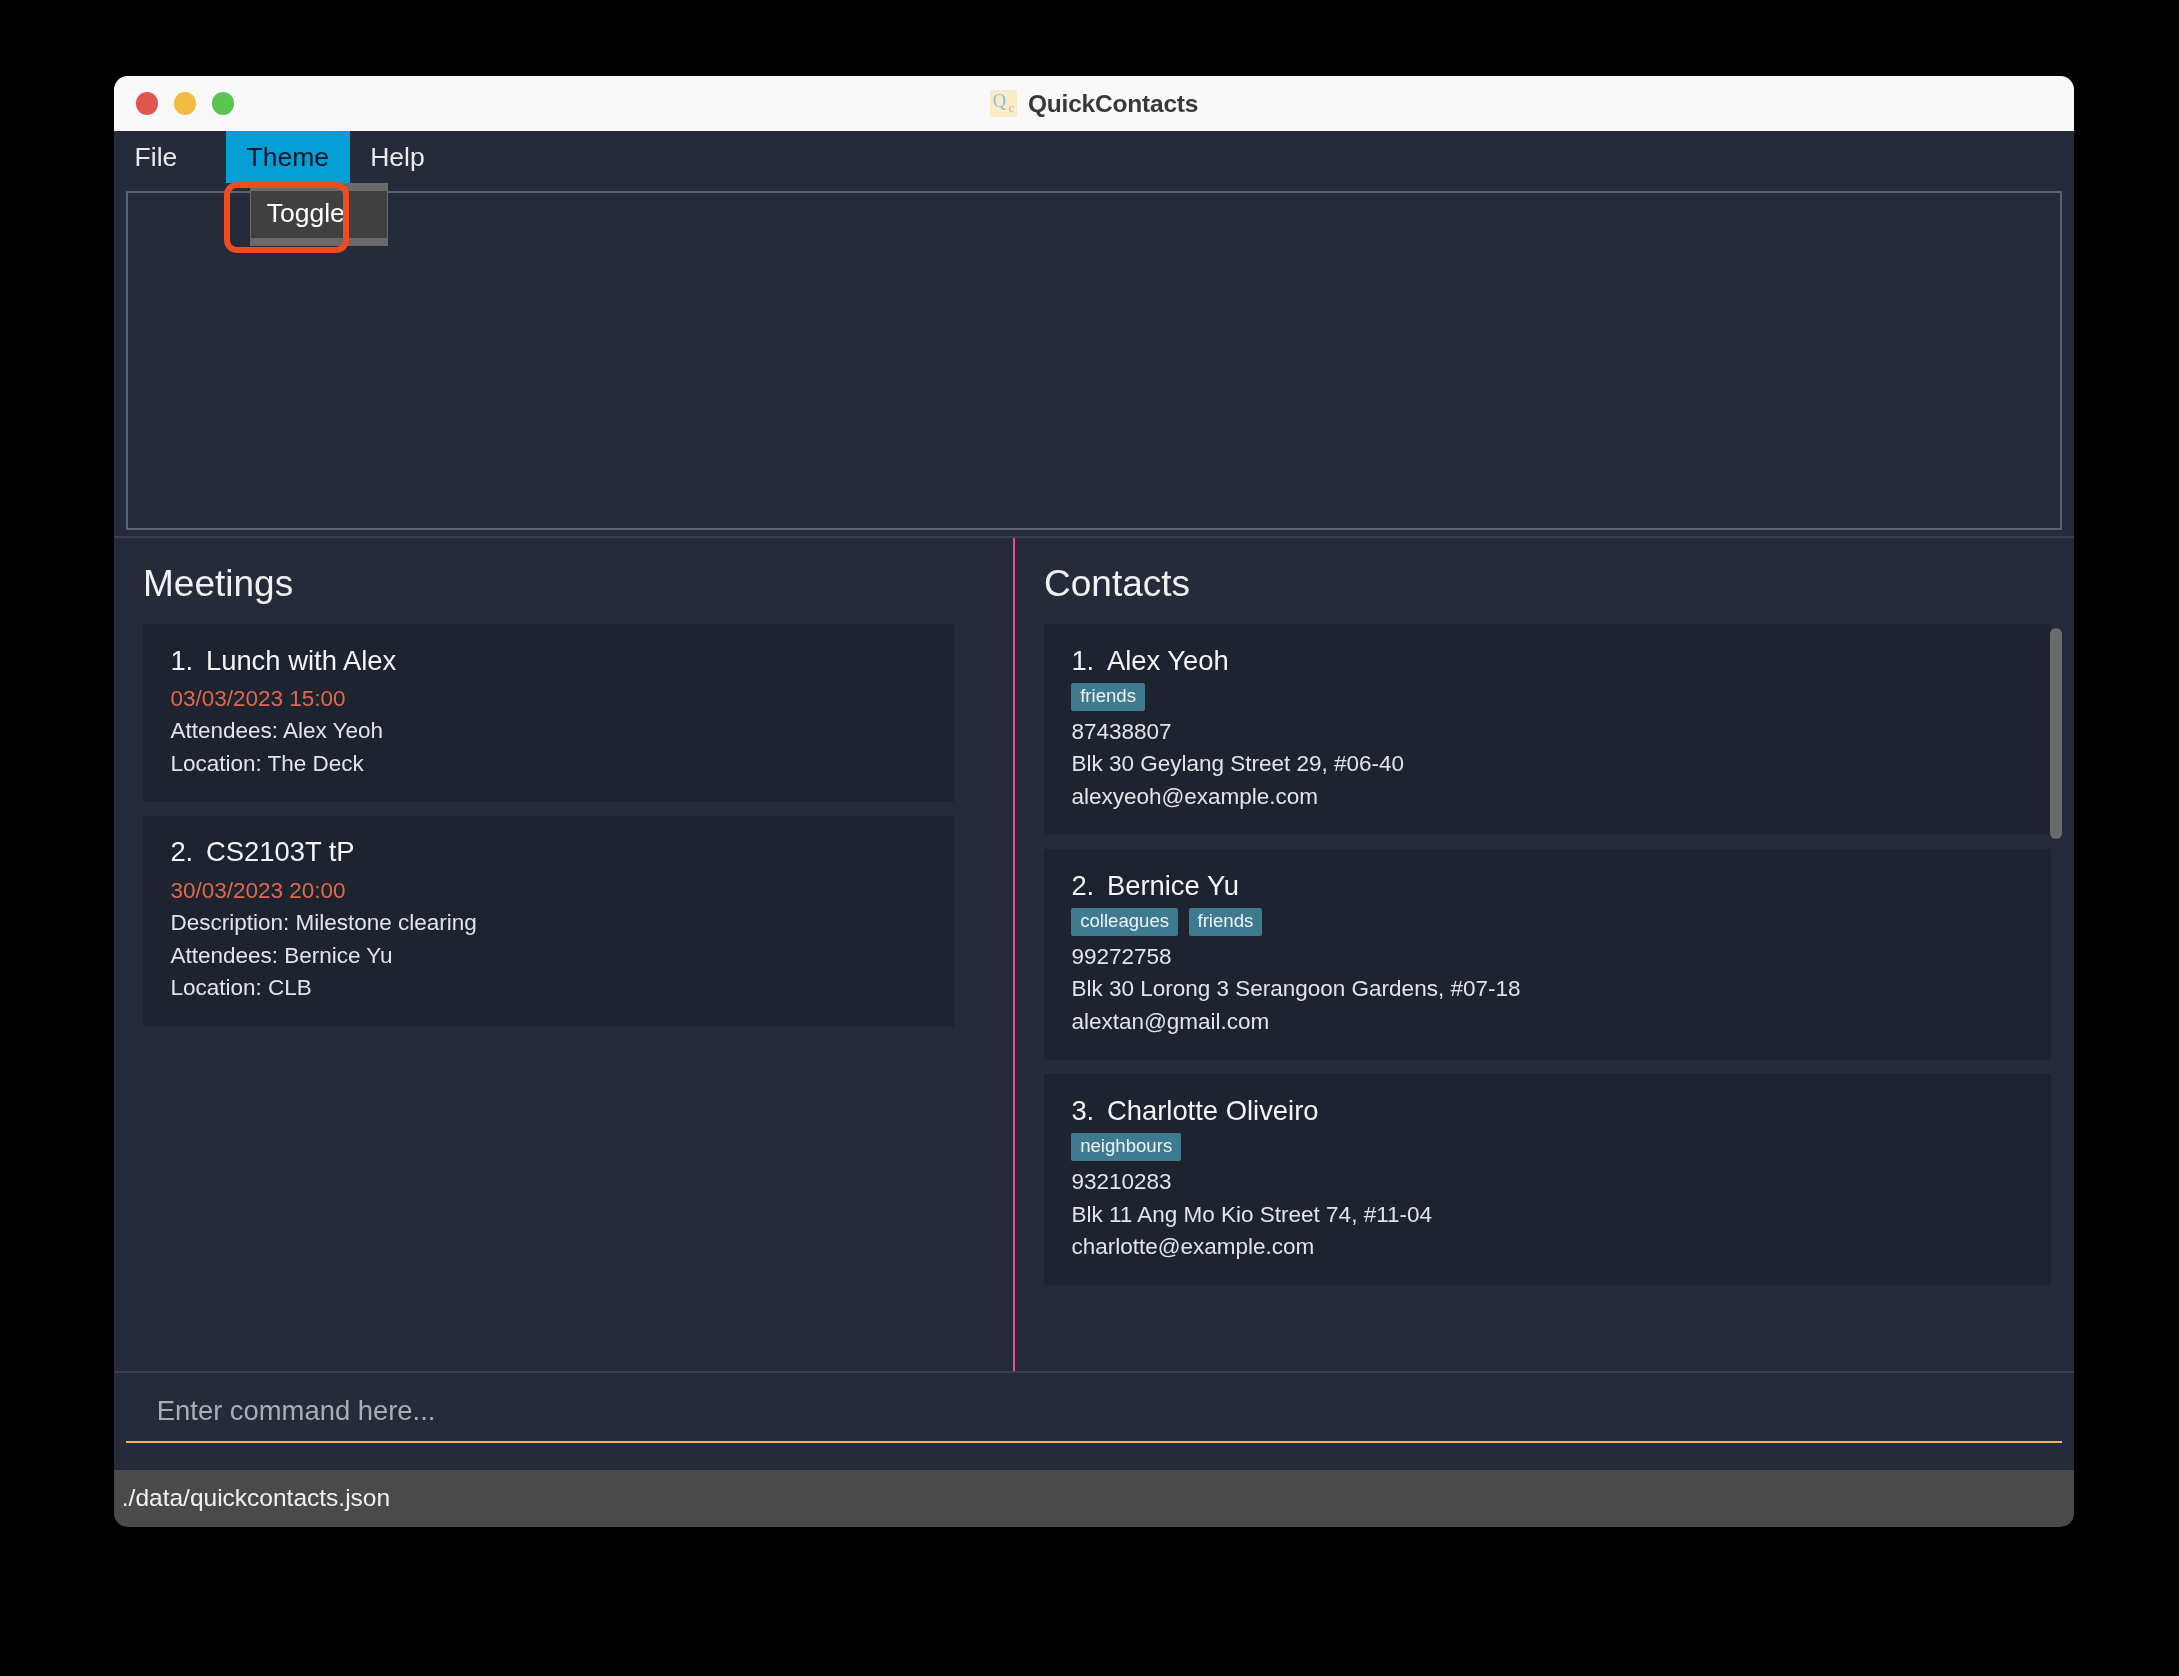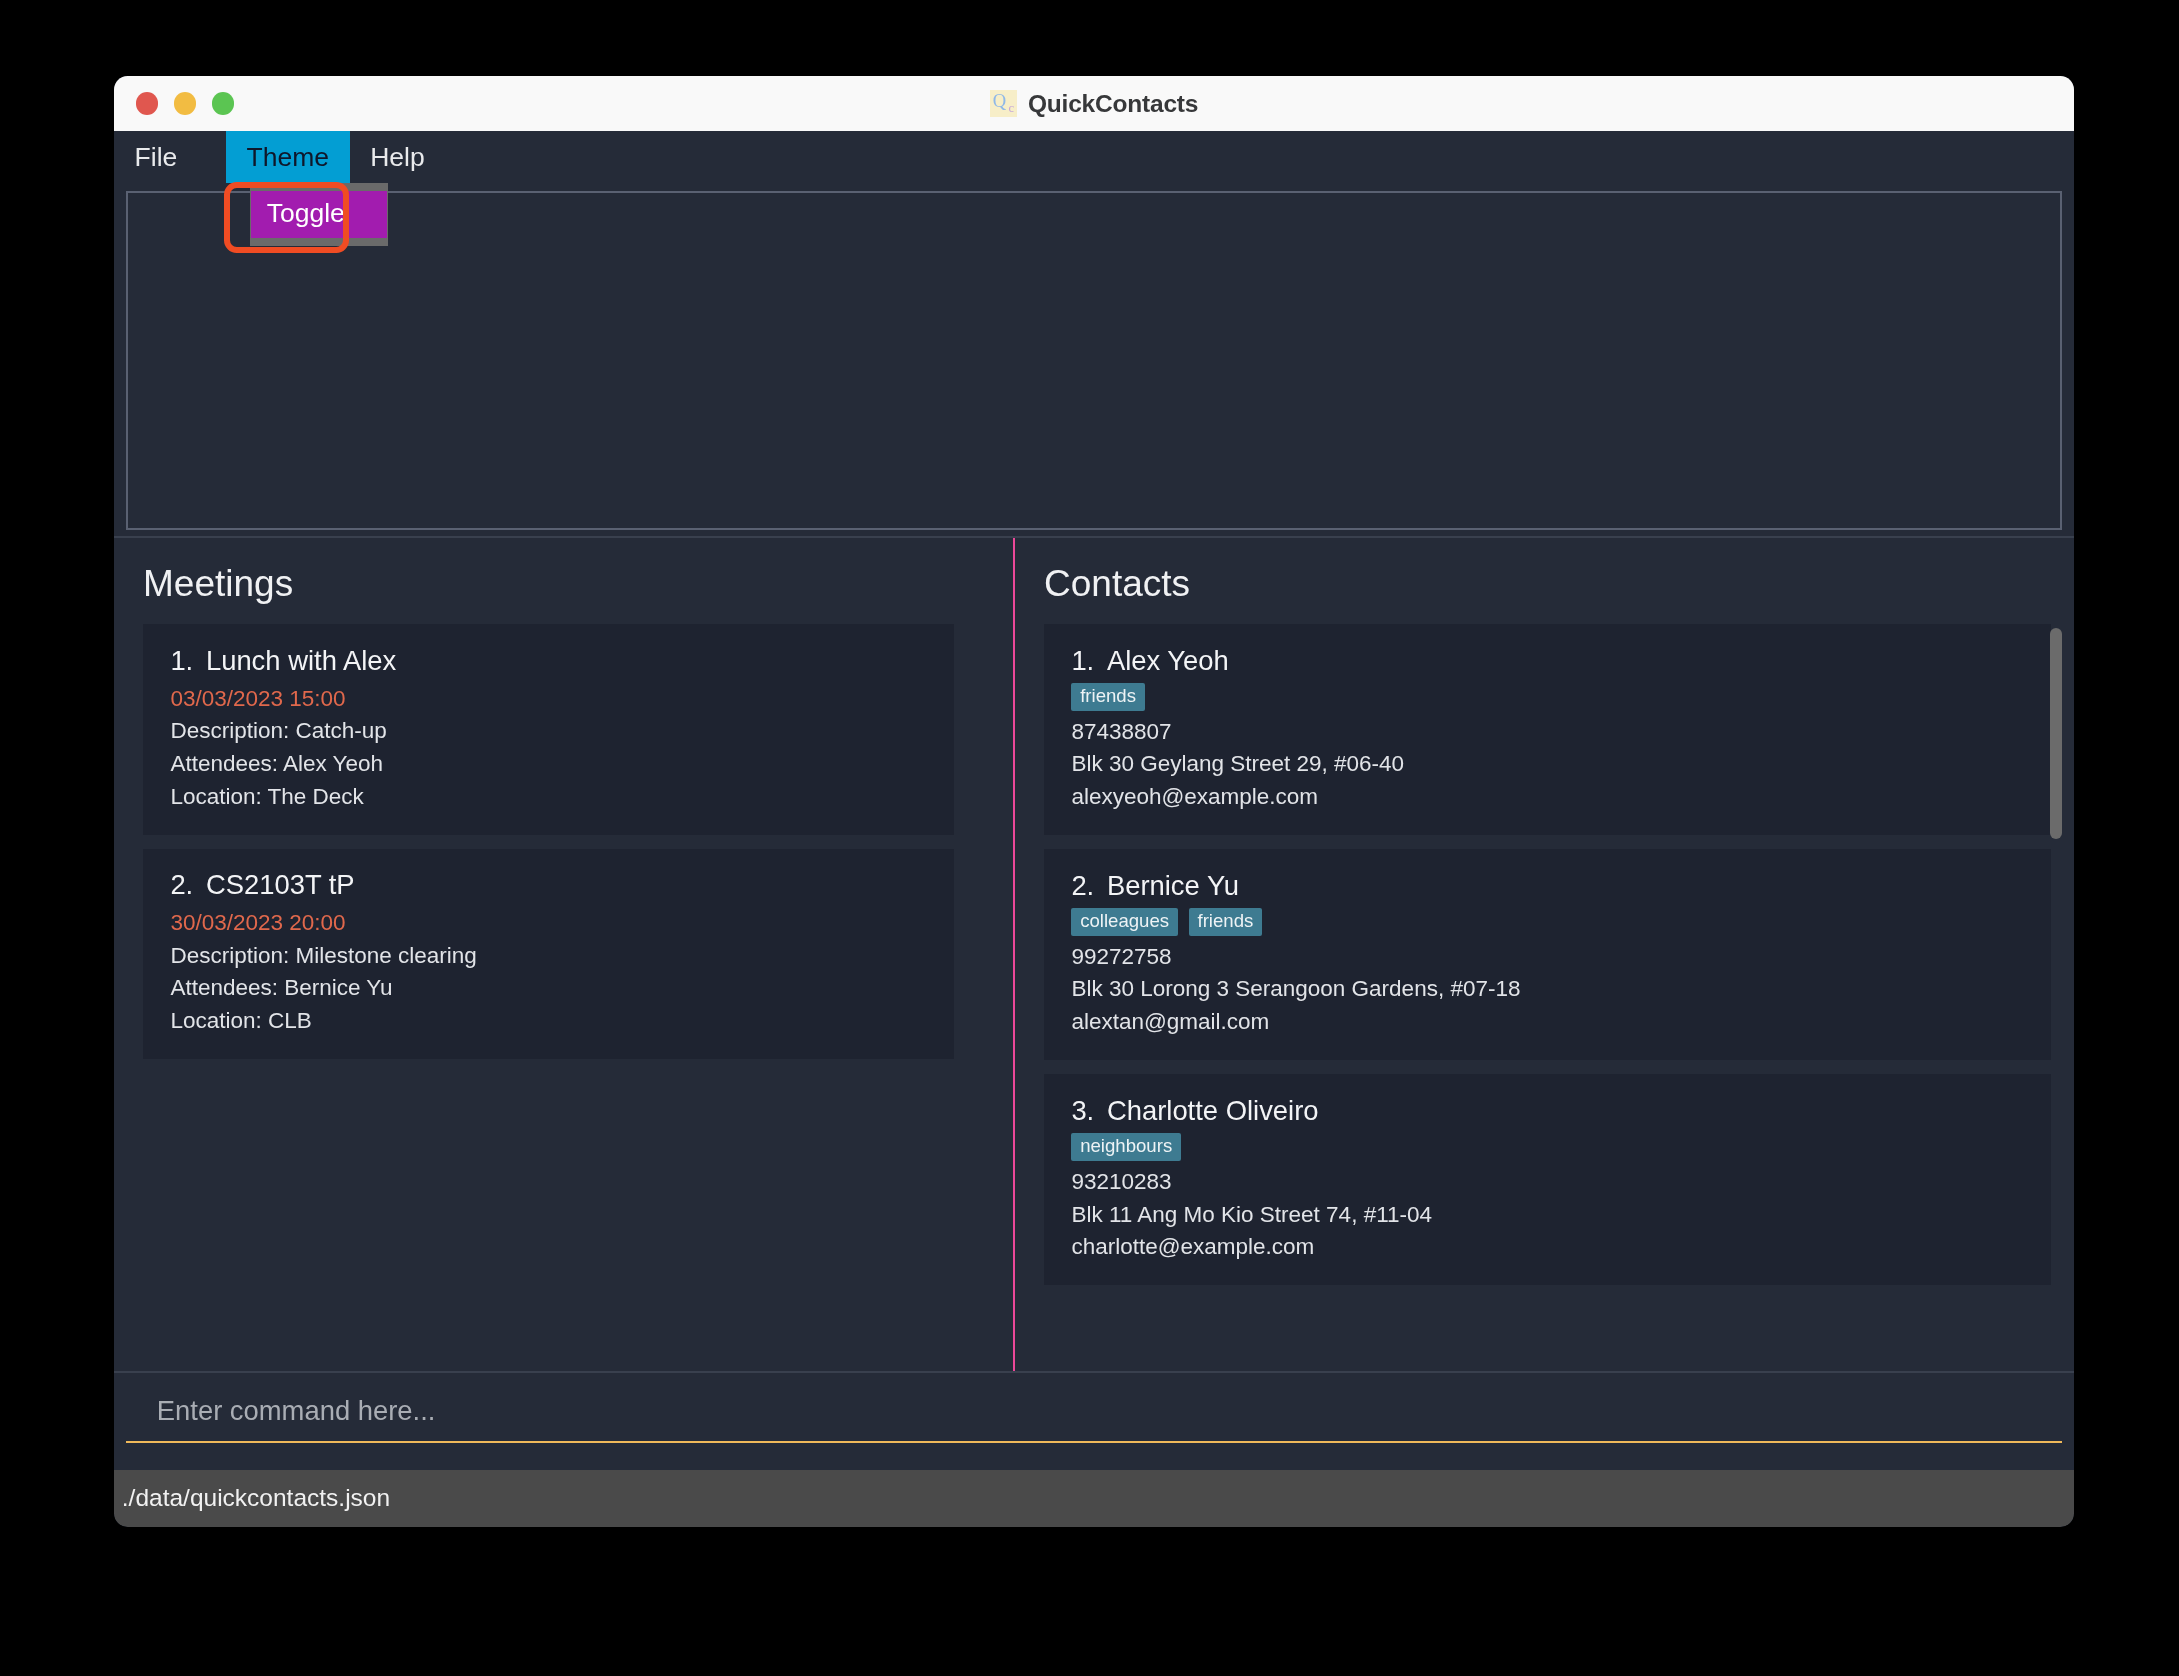--- a/index.html
+++ b/index.html
@@ -126,21 +126,21 @@
   .dropdown {
     position: absolute;
     left: 136px;
     top: 52px;
     z-index: 40;
     background: #6a6a6a;
     padding: 6.9px 0;
     border: 1px solid #6a6a6a;
   }
   .dropdown-item {
-    background: #a21caf;
+    background: #404040;
     color: #ffffff;
     font-size: 26.5px;
     padding: 7.8px 15.7px 9.8px 15.7px;
     min-width: 136px;
     line-height: 1.1;
   }
   .annot-ring {
     position: absolute;
     left: 110px;
     top: 51px;
@@ -365,21 +365,20 @@
         <div class="pane meetings">
           <div class="pane-title">Meetings</div>
           <div class="pane-list">
 
             <div class="card">
               <div class="card-title">
                 <span class="card-idx">1.</span>
                 <span>Lunch with Alex</span>
               </div>
               <div class="card-date">03/03/2023 15:00</div>
-              <div class="card-line">Description: Catch-up</div>
               <div class="card-line">Attendees: Alex Yeoh</div>
               <div class="card-line">Location: The Deck</div>
             </div>
 
             <div class="card">
               <div class="card-title">
                 <span class="card-idx">2.</span>
                 <span>CS2103T tP</span>
               </div>
               <div class="card-date">30/03/2023 20:00</div>

